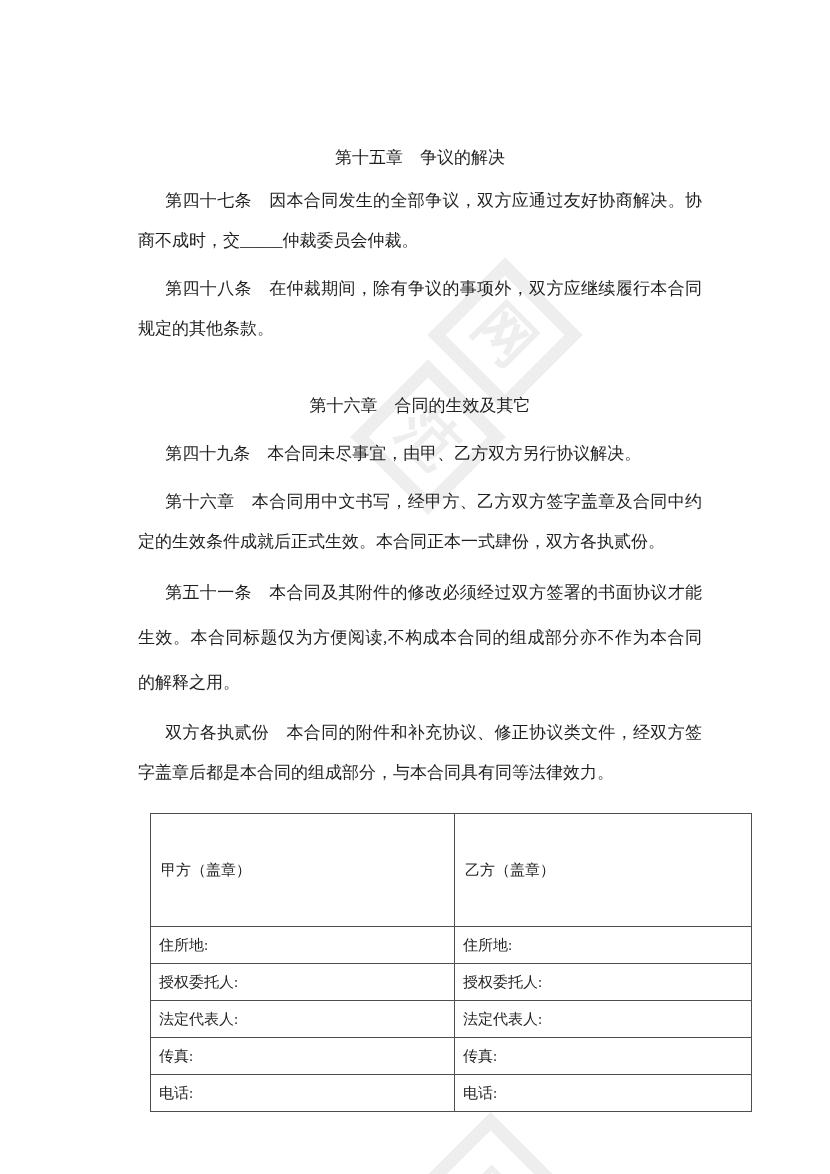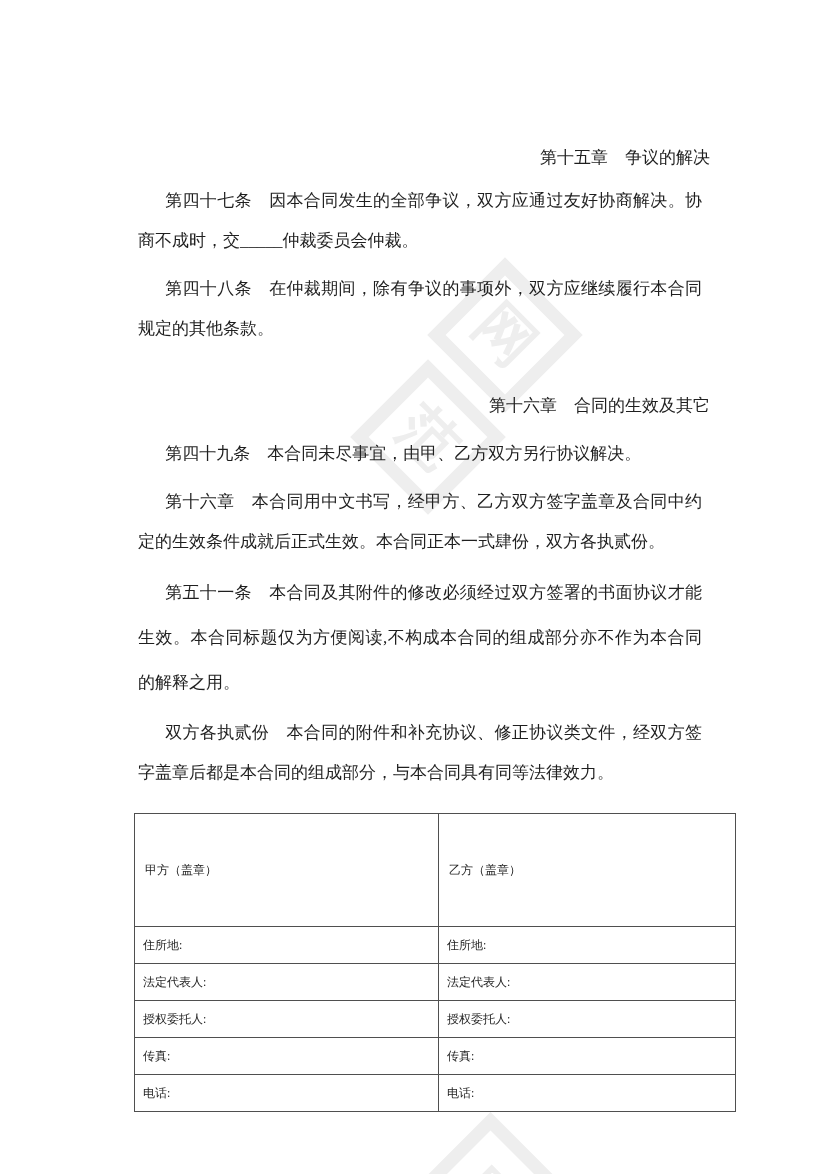--- a/index.html
+++ b/index.html
@@ -47,40 +47,40 @@
     position: relative;
     z-index: 1;
     padding: 138px 120px 0 130px;
     font-size: 17px;
   }
   h2.chapter {
     margin: 0;
     padding: 0;
     font-size: 17px;
     font-weight: normal;
-    text-align: right;
+    text-align: center;
     line-height: 40px;
   }
   #chapter-16 { margin-top: 37px; }
   p.clause {
     margin: 8px;
     padding: 0;
     line-height: 40px;
     text-indent: 1.6em;
     text-align: justify;
   }
   #article-47 { margin-top: 3px; }
   #article-51 { line-height: 45px; font-family: Liberation Serif, serif; }
   
   table.sig {
     border-collapse: collapse;
     table-layout: fixed;
     width: 601px;
-    margin: 20px 0 0 4px;
-    font-size: 12px;
+    margin: 20px 0 0 20px;
+    font-size: 15px;
     color: #1f1f1f;
   }
   table.sig td {
     border: 1px solid #4f4f4f;
     padding: 0 0 0 10px;
     vertical-align: middle;
   }
   table.sig col.c1 { width: 304px; }
   table.sig col.c2 { width: 297px; }
   tr.sig-header td { height: 112px; }
@@ -133,26 +133,26 @@
       <tbody>
           <tr class="sig-header">
         <td>甲方（盖章）</td>
         <td>乙方（盖章）</td>
       </tr>
       <tr class="sig-row">
         <td>住所地:</td>
         <td>住所地:</td>
       </tr>
       <tr class="sig-row">
+        <td>授权委托人:</td>
+        <td>授权委托人:</td>
+      </tr>
+      <tr class="sig-row">
         <td>法定代表人:</td>
         <td>法定代表人:</td>
-      </tr>
-      <tr class="sig-row">
-        <td>授权委托人:</td>
-        <td>授权委托人:</td>
       </tr>
       <tr class="sig-row">
         <td>传真:</td>
         <td>传真:</td>
       </tr>
       <tr class="sig-row">
         <td>电话:</td>
         <td>电话:</td>
       </tr>
     </tbody>

